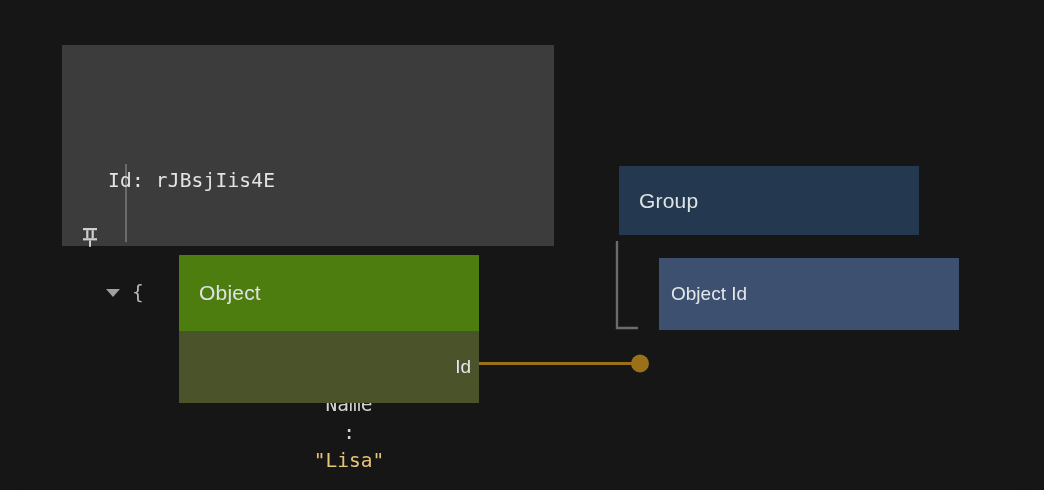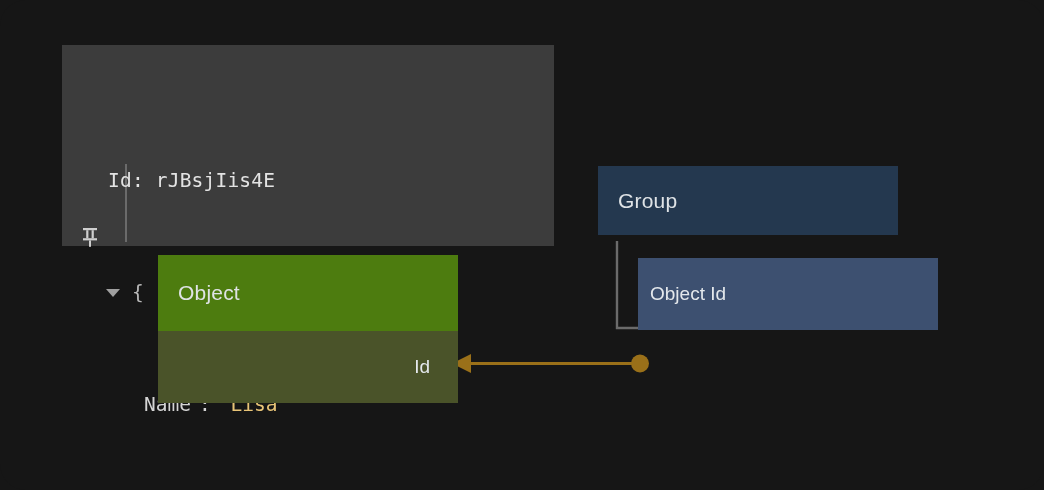--- a/index.html
+++ b/index.html
@@ -73,47 +73,47 @@
   .indent-guide {
     position: absolute;
     left: 63px;
     top: 119px;
     width: 2px;
     height: 78px;
     background: #6b6b6b;
   }
 
   .brace { color: #b8b8b8; margin-left: 6px; }
-  .kv { padding-left: 82px; }
+  .kv { padding-left: 82px; flex-direction: column; }
   .key { color: #d4d4d4; }
   .colon { color: #d4d4d4; }
   .str { color: #e8c477; }
 
   
-  .entity { position: absolute; box-sizing: border-box; }
+  .entity { position: absolute; box-sizing: border-box; margin-left: 21px; }
   .entity .hdr {
     box-sizing: border-box;
     display: flex;
     align-items: center;
     font-size: 21px;
     color: #dfe3e6;
     letter-spacing: 0.2px;
   }
   .entity .row {
     box-sizing: border-box;
     display: flex;
     align-items: center;
     font-size: 19px;
     color: #e4e8ec;
   }
 
   
   #entity-object { left: 158px; top: 255px; width: 300px; height: 144px; }
   #entity-object .hdr { background: #4d7c0f; height: 76px; padding-left: 20px; }
-  #entity-object .row { background: #4a5329; height: 72px; padding-right: 28px; justify-content: flex-end; }
+  #entity-object .row { background: #4a5329; height: 72px; padding-right: 8px; justify-content: flex-end; }
 
   
   #entity-group { left: 598px; top: 166px; width: 300px; height: 69px; }
   #entity-group .hdr { background: #24384f; height: 69px; padding-left: 20px; }
 
   
   #entity-form { left: 638px; top: 258px; width: 300px; height: 141px; }
   #entity-form .hdr { background: #24384f; height: 69px; padding-left: 20px; }
   #entity-form .row { background: #3d5070; height: 72px; padding-left: 12px; }
 

